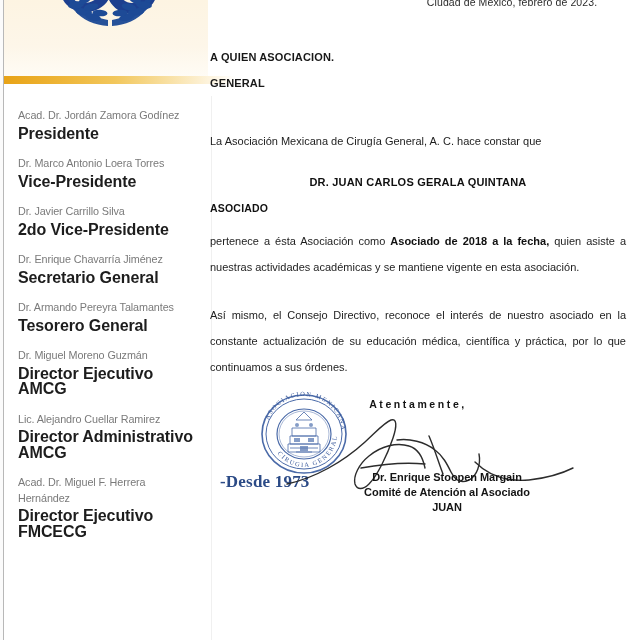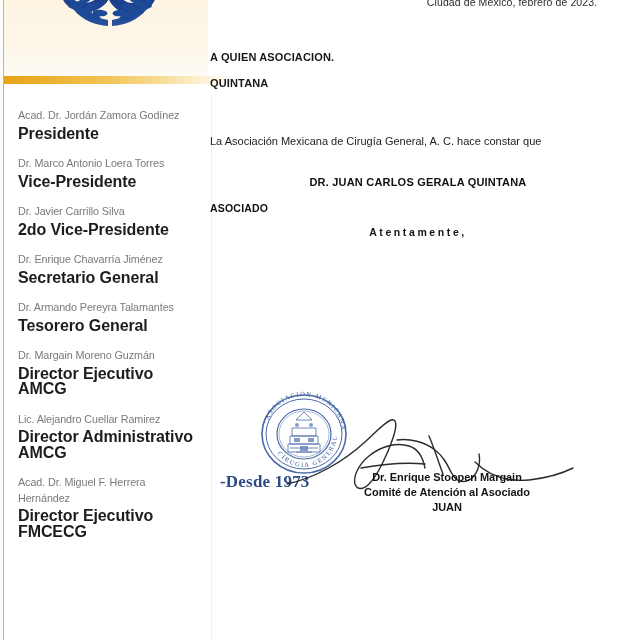--- a/index.html
+++ b/index.html
@@ -163,21 +163,21 @@
     margin-top: 14px;
     font-size: 11px;
     line-height: 26px;
     text-align: justify;
     color: #1d1d1d;
   }
   .para.p2 { margin-top: 22px; }
   .para b { font-weight: bold; color: #101010; }
 
   .atentamente {
-    margin-top: 12px;
+    margin-top: 18px;
     text-align: center;
     font-size: 10.5px;
     font-weight: bold;
     letter-spacing: 2.6px;
     color: #151515;
   }
 
   
   .sig-area {
     position: absolute;
@@ -304,43 +304,45 @@
     </div>
     <div class="board-member">
       <div class="bm-name">Dr. Enrique Chavarría Jiménez</div>
       <div class="bm-role">Secretario General</div>
     </div>
     <div class="board-member">
       <div class="bm-name">Dr. Armando Pereyra Talamantes</div>
       <div class="bm-role">Tesorero General</div>
     </div>
     <div class="board-member">
-      <div class="bm-name">Dr. Margain Moreno Guzmán</div>
+      <div class="bm-name">Dr. Miguel Moreno Guzmán</div>
       <div class="bm-role">Director Ejecutivo AMCG</div>
     </div>
     <div class="board-member">
       <div class="bm-name">Lic. Alejandro Cuellar Ramirez</div>
       <div class="bm-role">Director Administrativo AMCG</div>
     </div>
     <div class="board-member">
       <div class="bm-name">Acad. Dr. Miguel F. Herrera Hernández</div>
       <div class="bm-role">Director Ejecutivo FMCECG</div>
     </div>
   </div>
 
   <div class="body-col">
     <div class="addressee">A QUIEN ASOCIACION.</div>
-    <div class="addressee">QUINTANA</div>
+    <div class="addressee">GENERAL</div>
 
     <div class="intro-line">La Asociación Mexicana de Cirugía General, A. C. hace constar que</div>
 
     <div class="member-name">DR. JUAN CARLOS GERALA QUINTANA</div>
     <div class="member-category">ASOCIADO</div>
 
-
+    <div class="para"><span>pertenece a ésta Asociación como </span><b>Asociado de 2018 a la fecha,</b><span> quien asiste a nuestras actividades académicas y se mantiene vigente en esta asociación.</span></div>
+
+    <div class="para p2">Así mismo, el Consejo Directivo, reconoce el interés de nuestro asociado en la constante actualización de su educación médica, científica y práctica, por lo que continuamos a sus órdenes.</div>
 
     <div class="atentamente">Atentamente,</div>
   </div>
 
   <div class="sig-area">
 
     <svg class="seal" viewBox="0 0 104 104">
       <defs>
         <path id="ringTop" d="M 52 52 m -38 0 a 38 38 0 1 1 76 0" fill="none"></path>
         <path id="ringBot" d="M 52 52 m -33 0 a 33 33 0 1 0 66 0" fill="none"></path>

